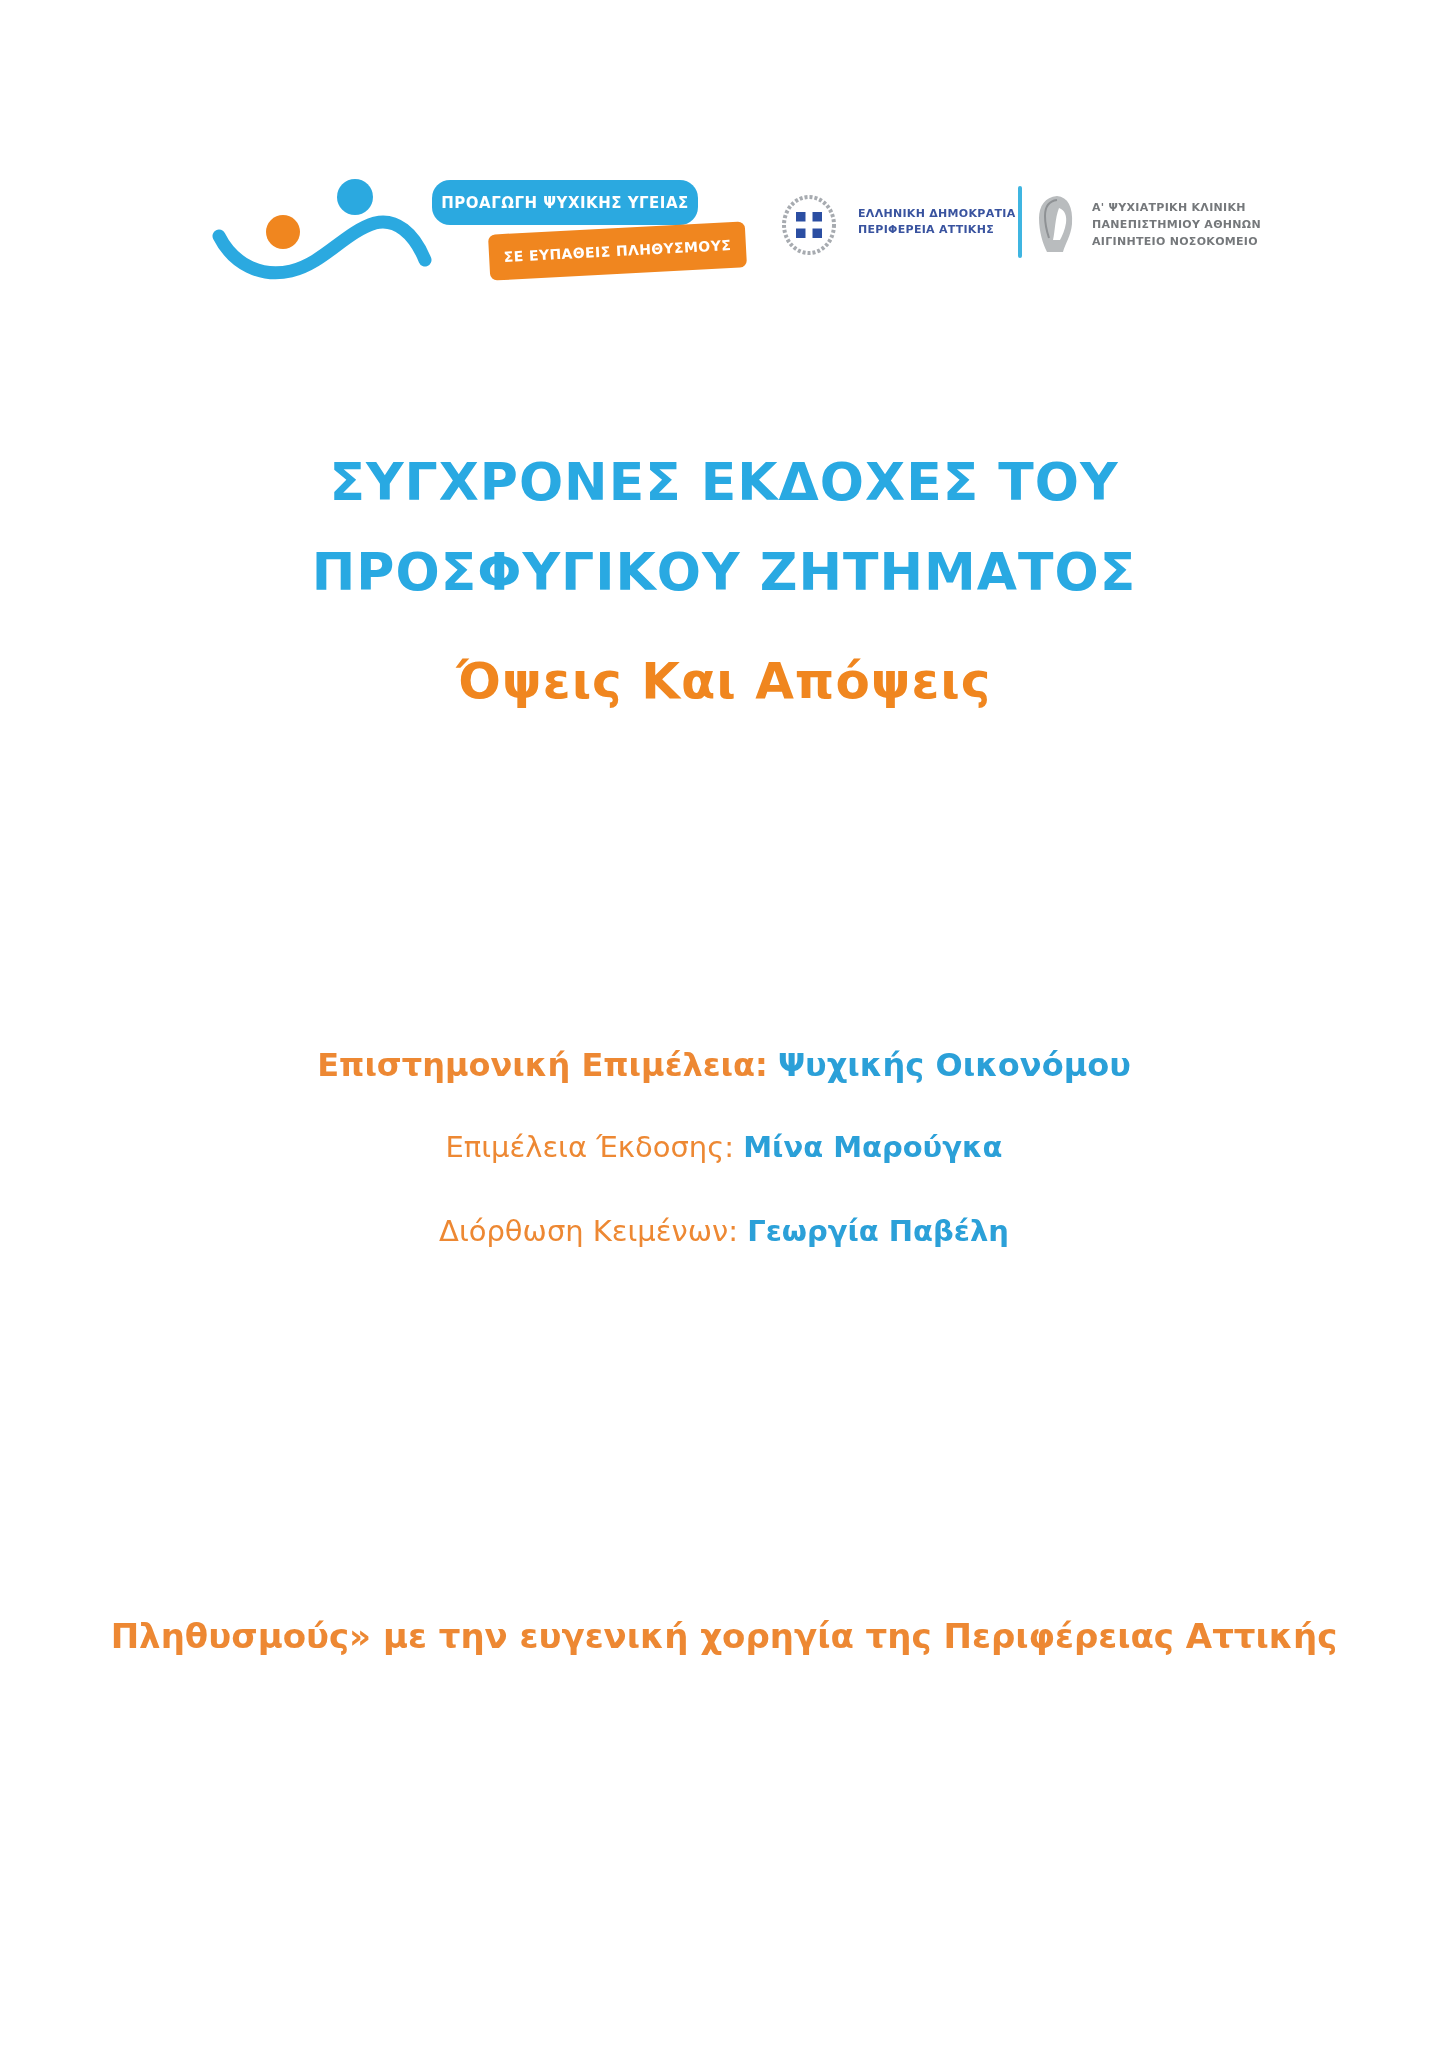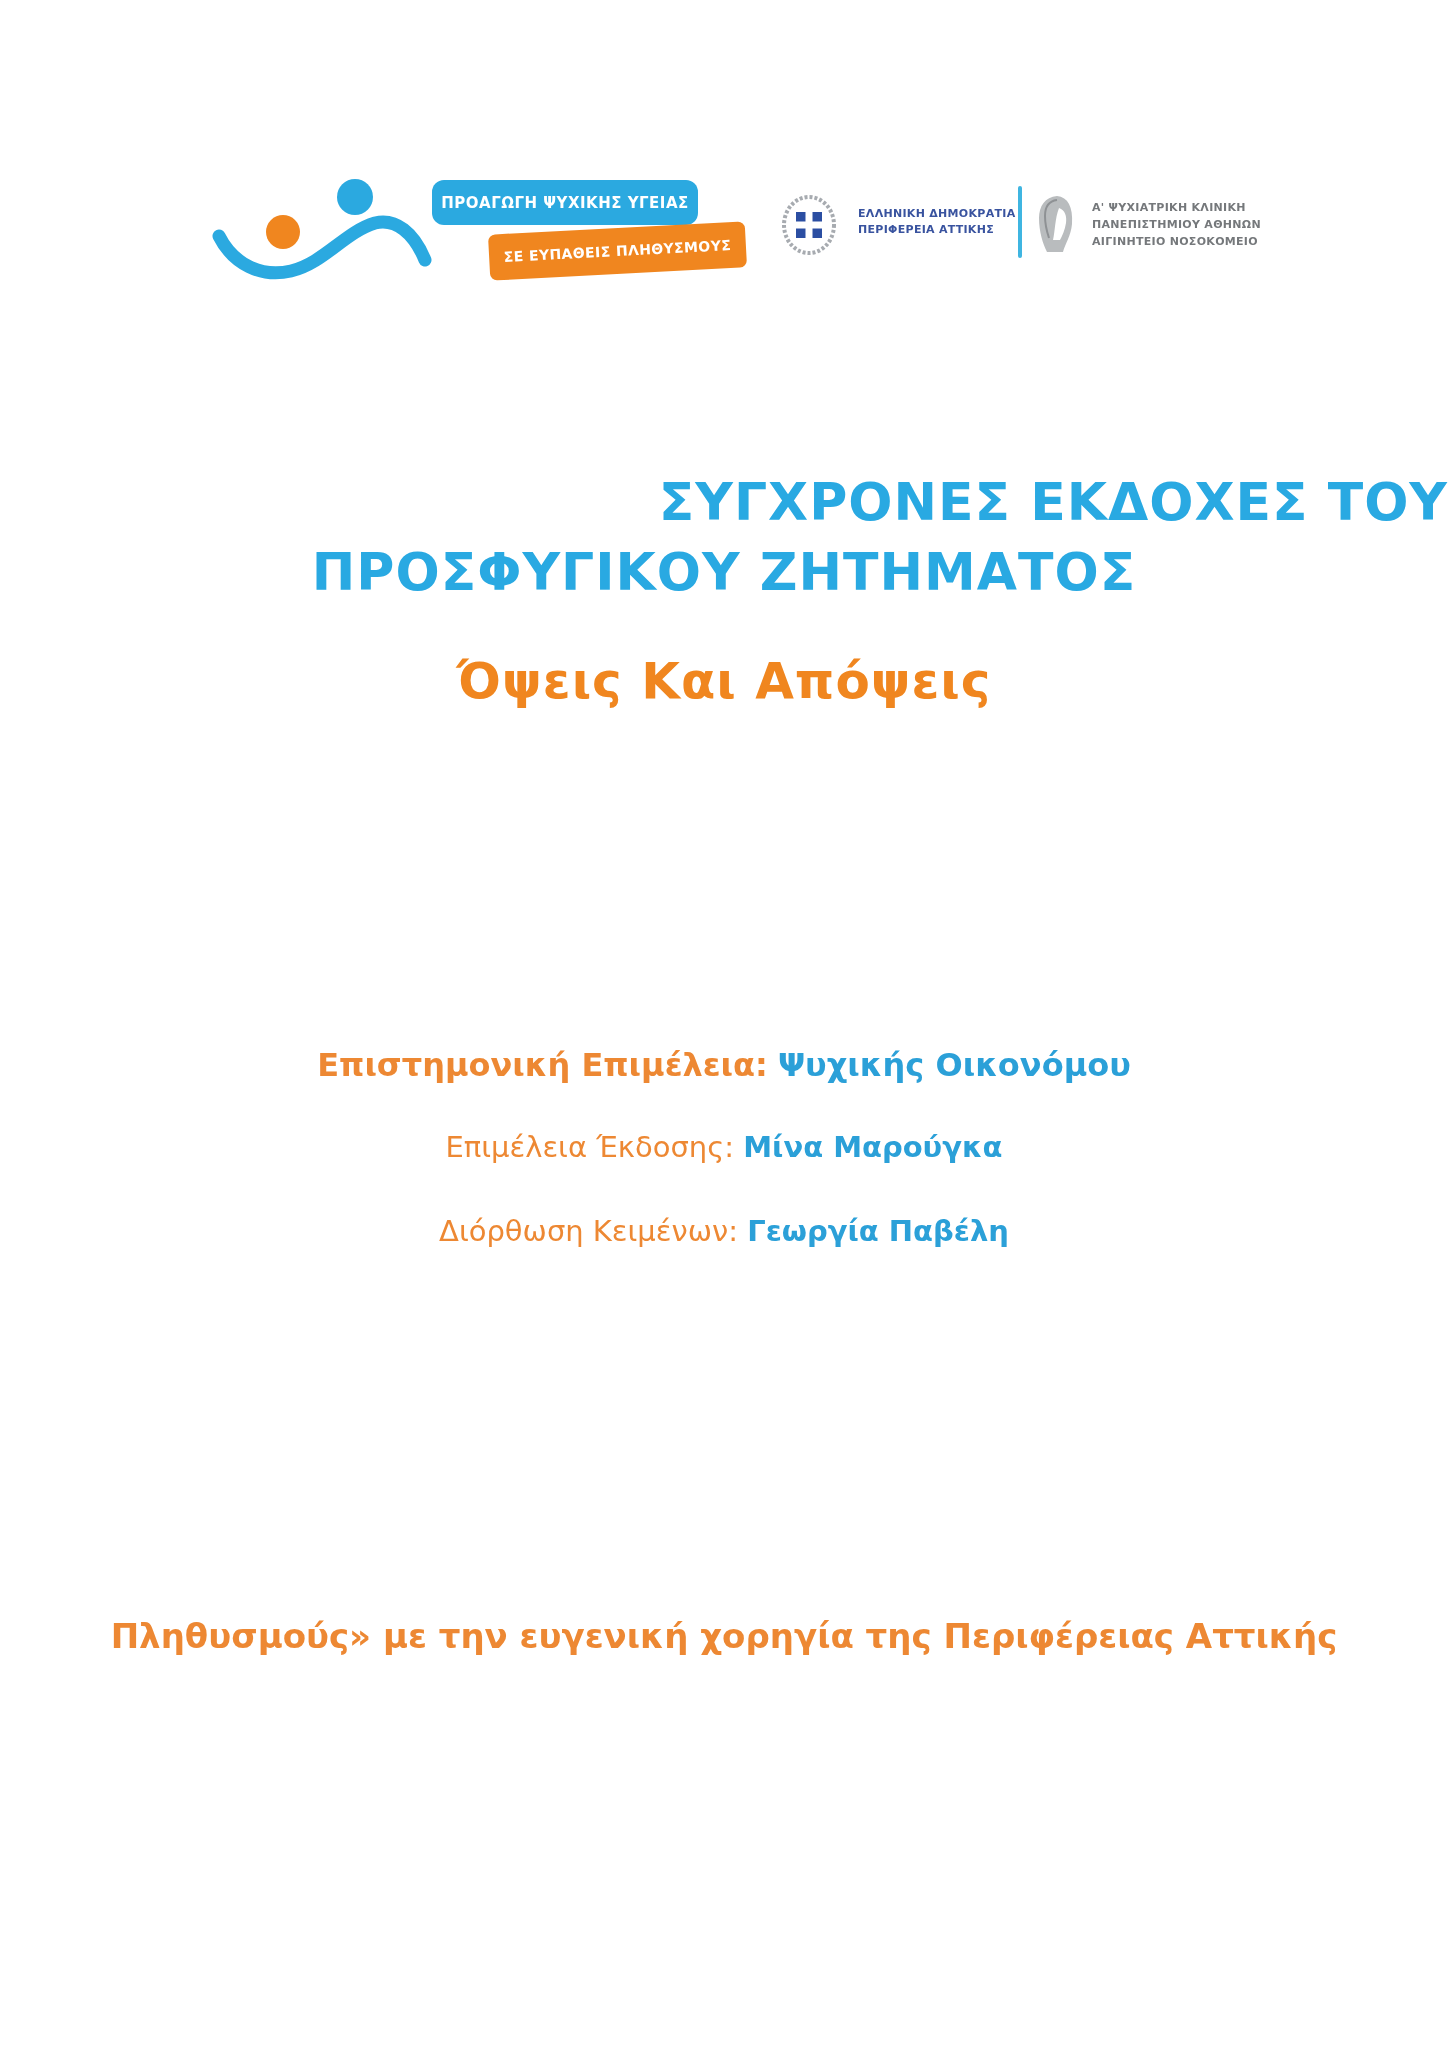--- a/index.html
+++ b/index.html
@@ -13,21 +13,21 @@
   .abs{position:absolute;}
 
   
   #logo-mark{left:203px;top:160px;width:246px;height:132px;}
   .banner{
     display:flex;align-items:center;justify-content:center;
     color:#fff;font-weight:bold;white-space:nowrap;
   }
   #banner-top{
     left:432px;top:180px;width:266px;height:45px;
-    background:var(--banner-blue);border-radius:12px;
+    background:var(--banner-blue);border-radius:18px;
     font-size:15px;letter-spacing:.5px;
   }
   #banner-bottom{
     left:489px;top:228px;width:257px;height:46px;
     background:var(--accent-orange);border-radius:7px;
     font-size:14px;letter-spacing:.4px;
     transform:rotate(-3deg);
   }
   #region-emblem{left:781px;top:194px;width:56px;height:62px;}
   #region-text{
@@ -45,21 +45,21 @@
     color:var(--clinic-gray);font-weight:bold;
     font-size:11px;line-height:17px;letter-spacing:.3px;white-space:nowrap;
   }
 
   
   .title-line{
     left:0;width:1448px;text-align:center;
     color:var(--title-blue);font-weight:bold;
     font-size:52px;letter-spacing:1px;white-space:nowrap;
   }
-  #title-line-1{top:472px;text-align:right;}
+  #title-line-1{top:452px;}
   #title-line-2{top:542px;}
   #subtitle{
     left:0;top:652px;width:1448px;text-align:center;
     color:var(--accent-orange);font-weight:bold;
     font-size:50px;letter-spacing:1px;white-space:nowrap;
   }
 
   
   .credit{left:0;width:1448px;text-align:center;white-space:nowrap;}
   .credit .lbl{color:var(--text-orange);}

